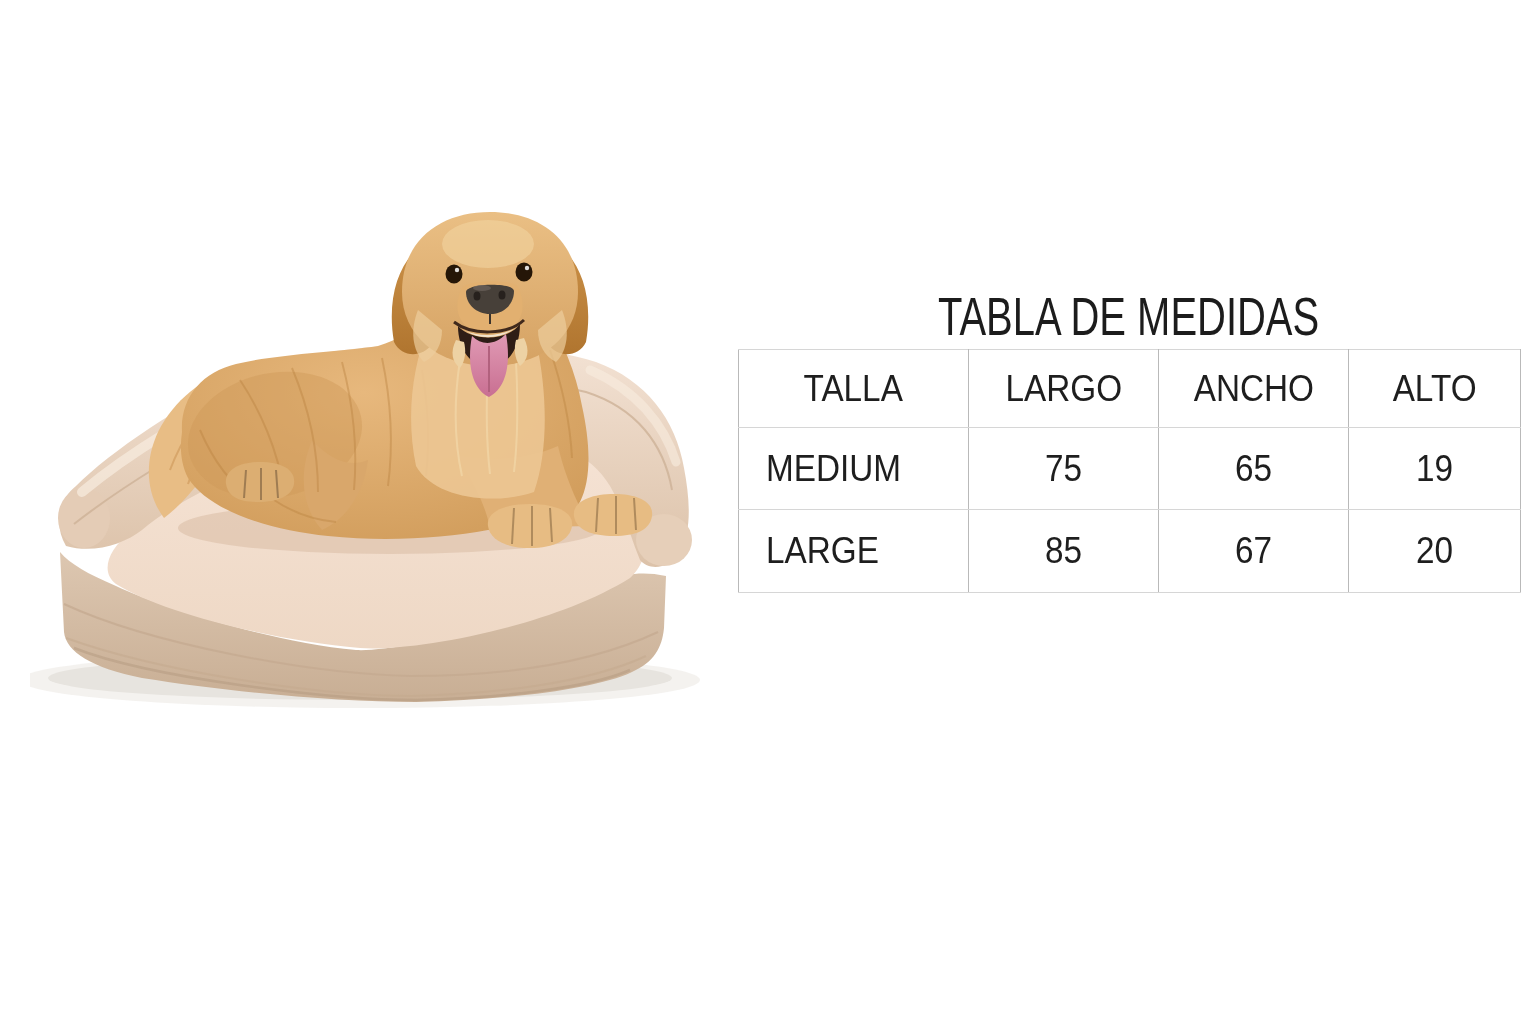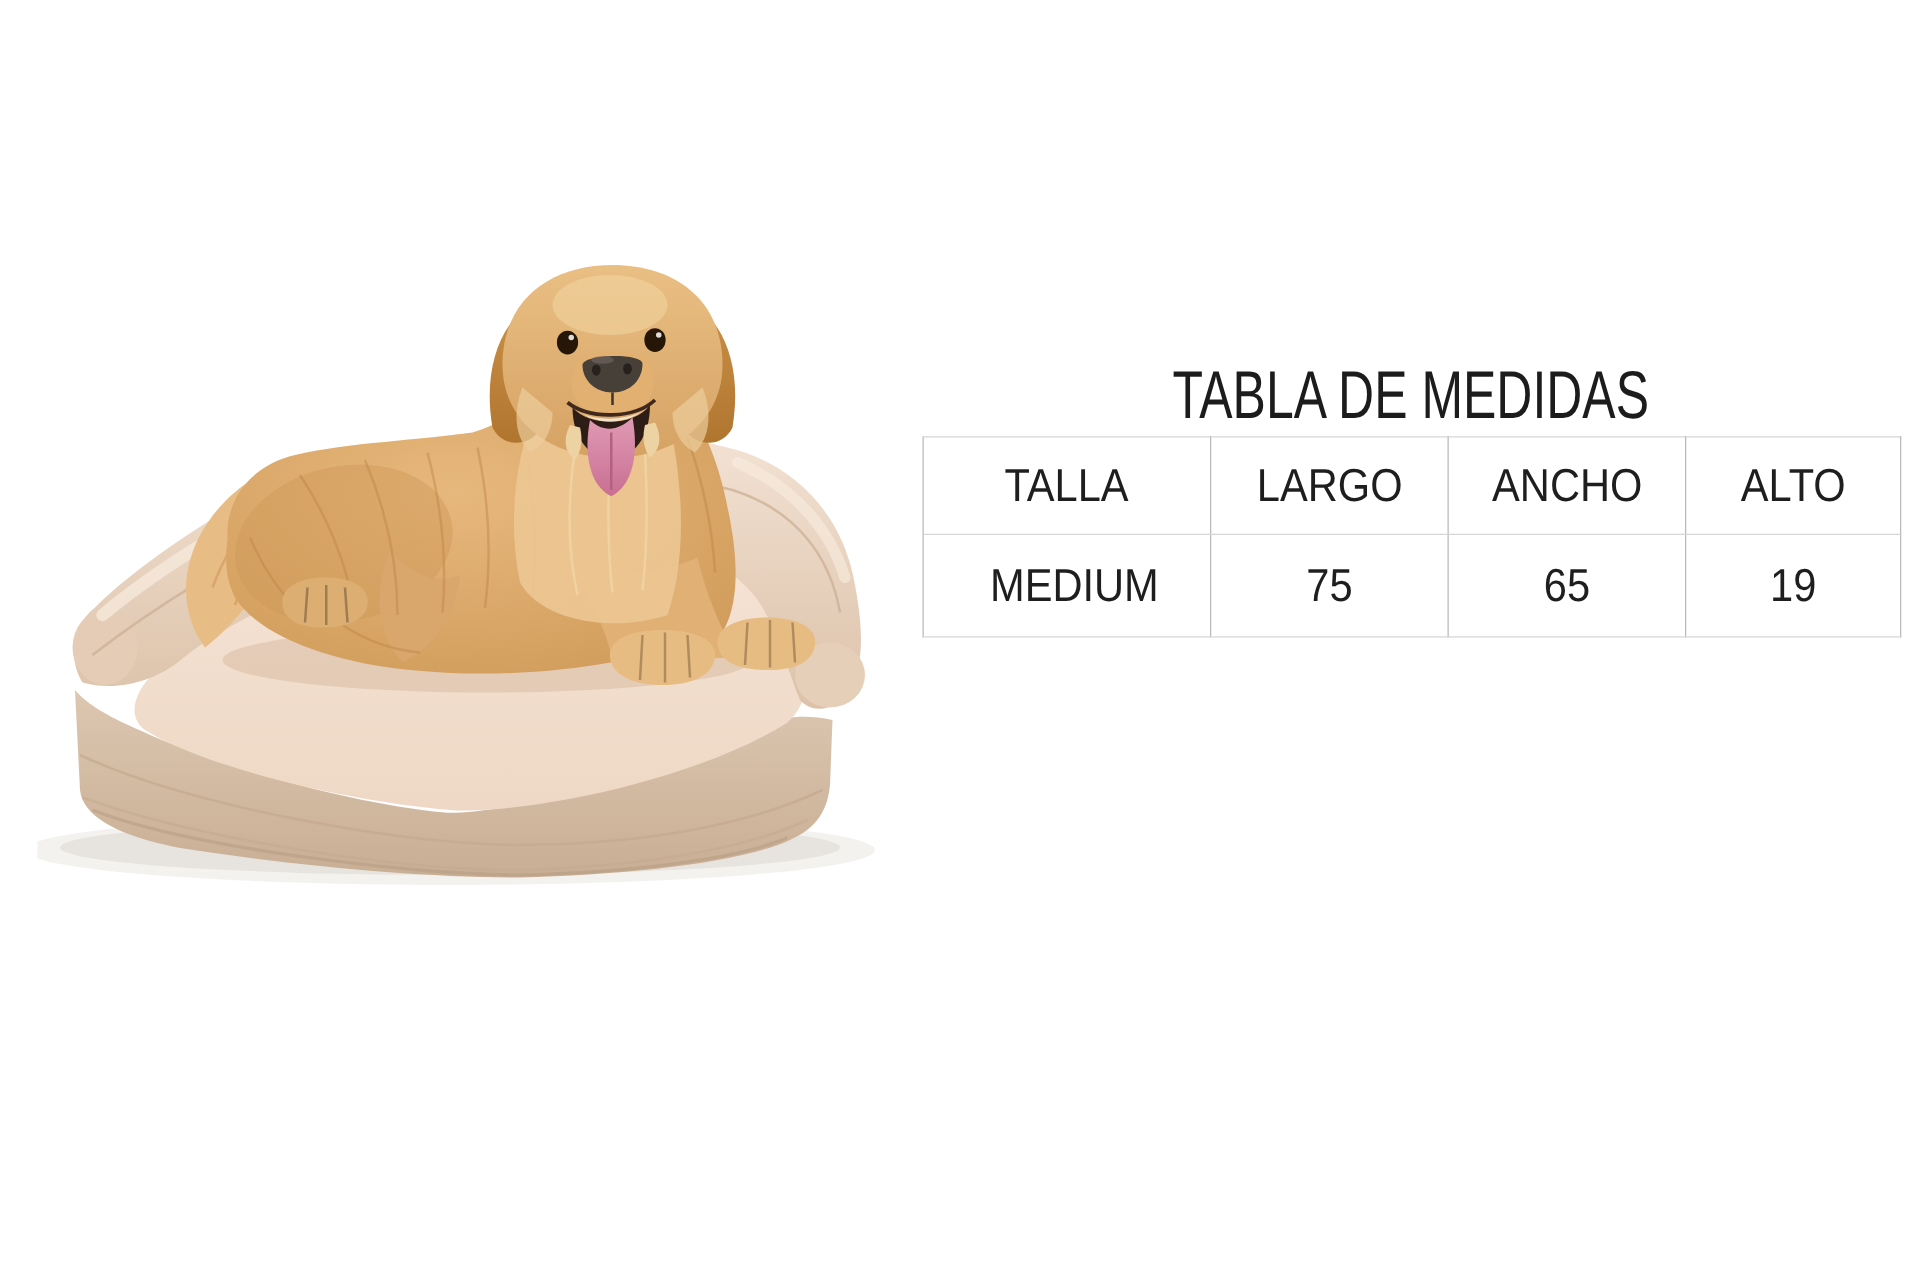--- a/index.html
+++ b/index.html
@@ -22,21 +22,21 @@
   .size-table th,.size-table td{
     border-top:1px solid #d6d6d6;border-bottom:1px solid #d6d6d6;
     border-left:1px solid #b9b9b9;border-right:1px solid #b9b9b9;
     font-size:37px;font-weight:400;color:#1e1e1e;vertical-align:middle;
     padding:0;text-align:center;white-space:nowrap;
   }
   .size-table thead tr{height:78px;}
   .size-table tbody tr.r0{height:82px;}
   .size-table tbody tr.r1{height:83px;}
   .size-table tbody tr.r2{height:89px;}
-  .size-table td.size-name{text-align:center;padding-left:27px;margin-left:22px;}
+  .size-table td.size-name{text-align:left;padding-left:27px;margin-left:22px;}
   .cx{display:inline-block;transform:scaleX(0.9);transform-origin:center;}
   .cxl{display:inline-block;transform:scaleX(0.9);transform-origin:left center;}
 </style>
 </head>
 <body>
 
 <div class="stage">
 
   <figure class="hero">
     <svg viewBox="0 0 680 510" xmlns="http://www.w3.org/2000/svg">
@@ -190,16 +190,22 @@
         <th><span class="cx">ALTO</span></th>
       </tr>
     </thead>
     <tbody>
       <tr class="r0">
         <td class="size-name"><span class="cxl">MEDIUM</span></td>
         <td><span class="cx">75</span></td>
         <td><span class="cx">65</span></td>
         <td><span class="cx">19</span></td>
       </tr>
+      <tr class="r1">
+        <td class="size-name"><span class="cxl">LARGE</span></td>
+        <td><span class="cx">85</span></td>
+        <td><span class="cx">67</span></td>
+        <td><span class="cx">20</span></td>
+      </tr>
     </tbody>
   </table>
 
 </div>
 
 </body></html>

